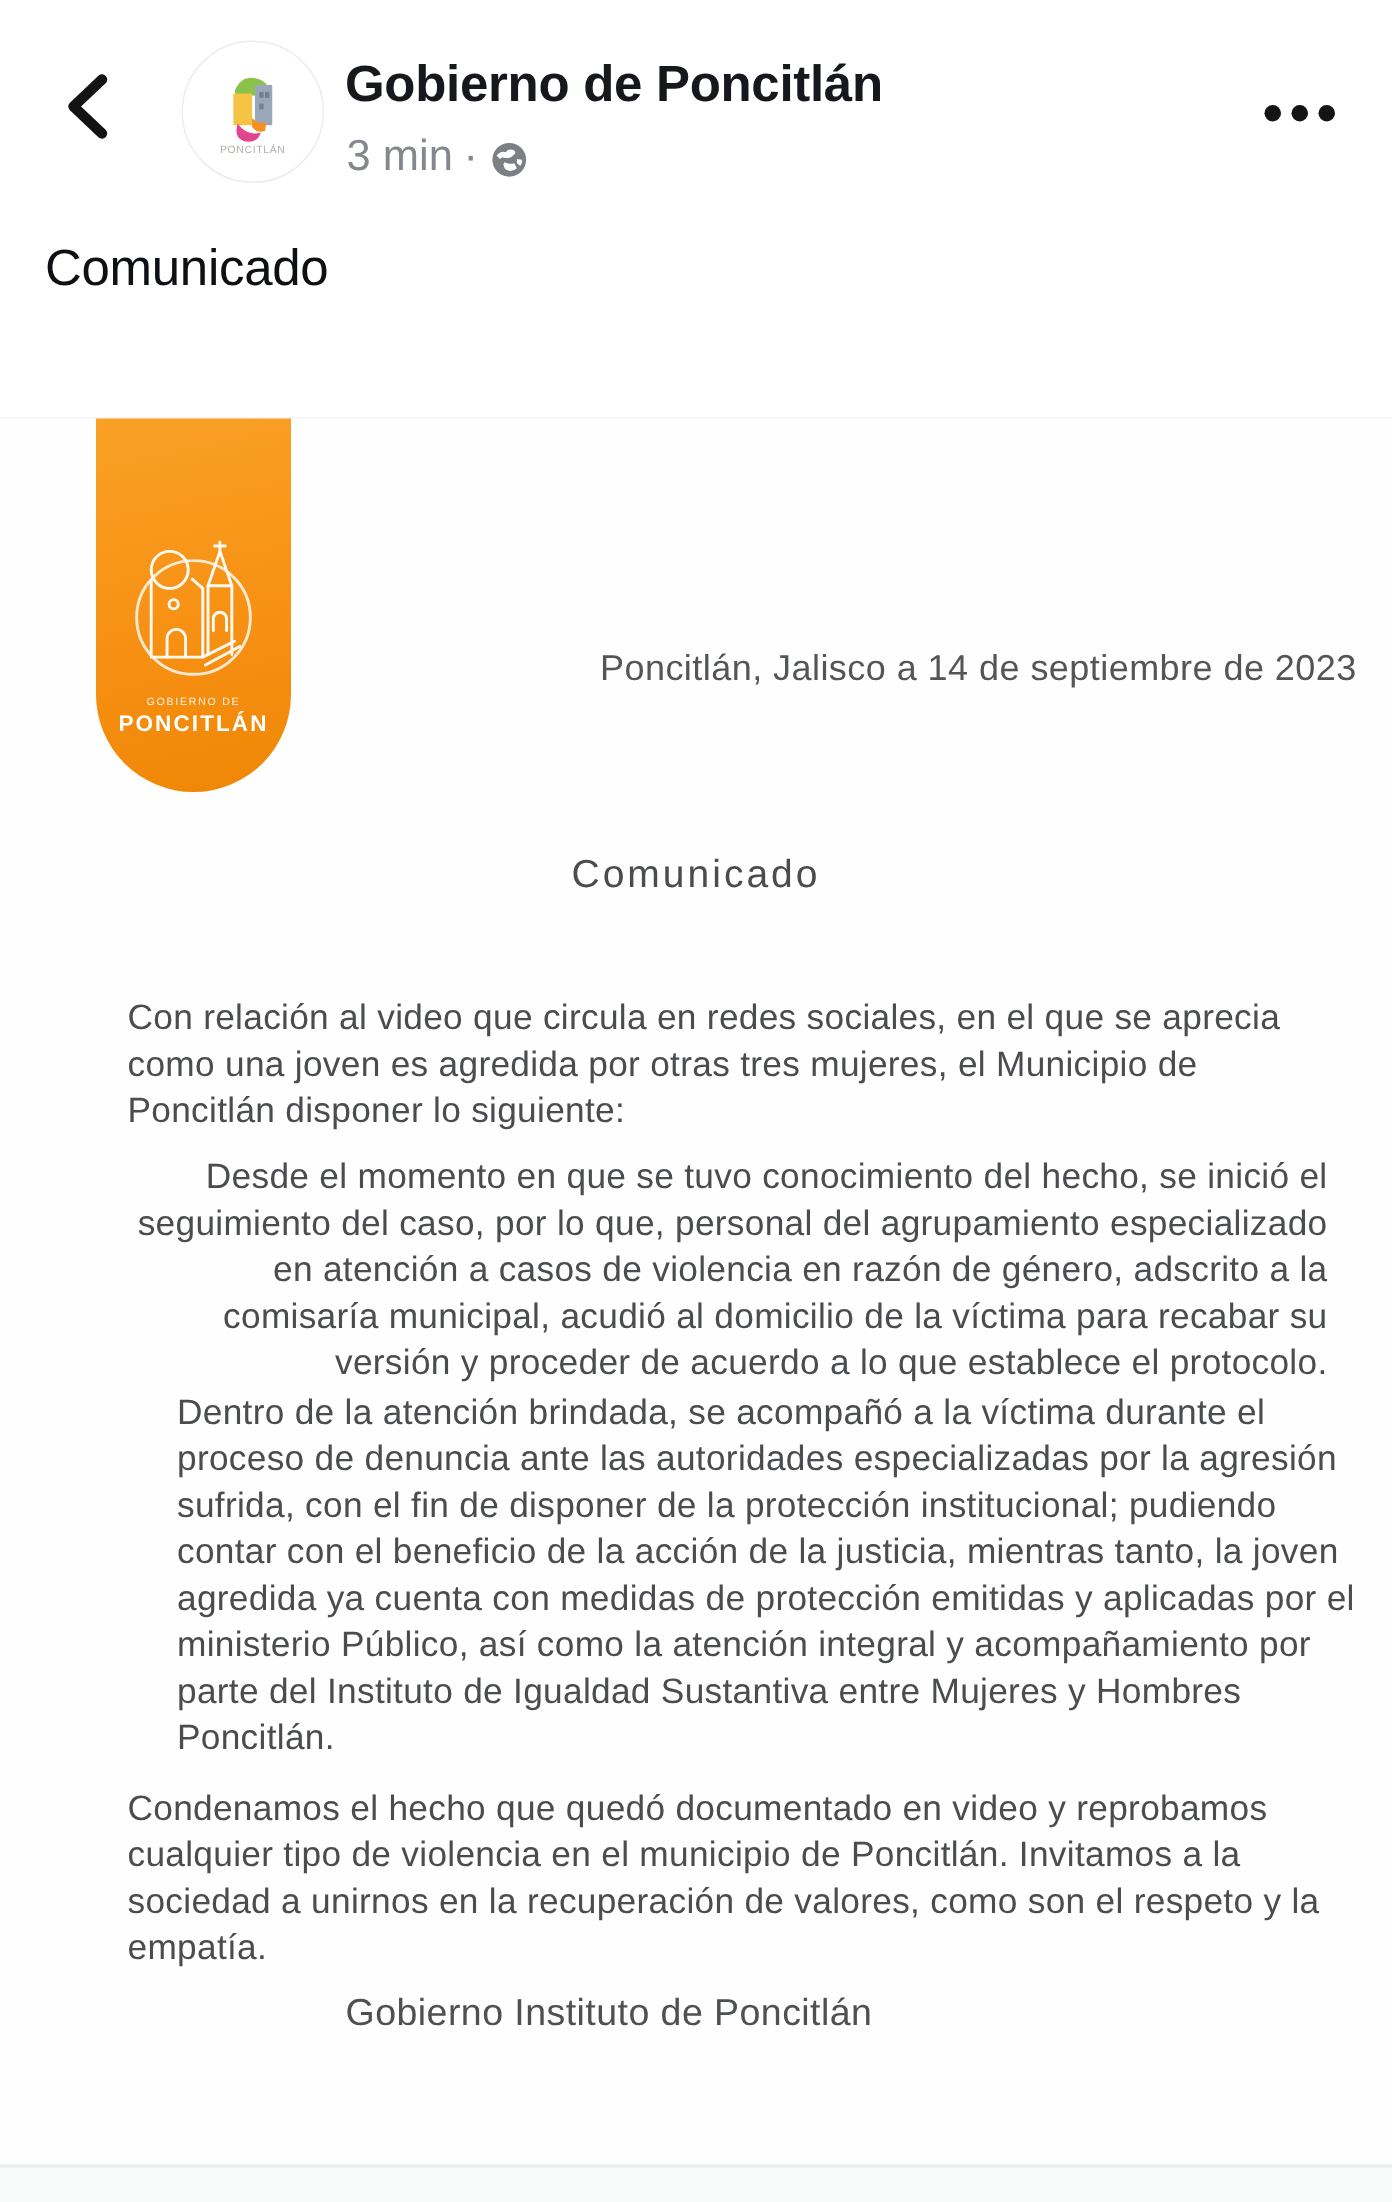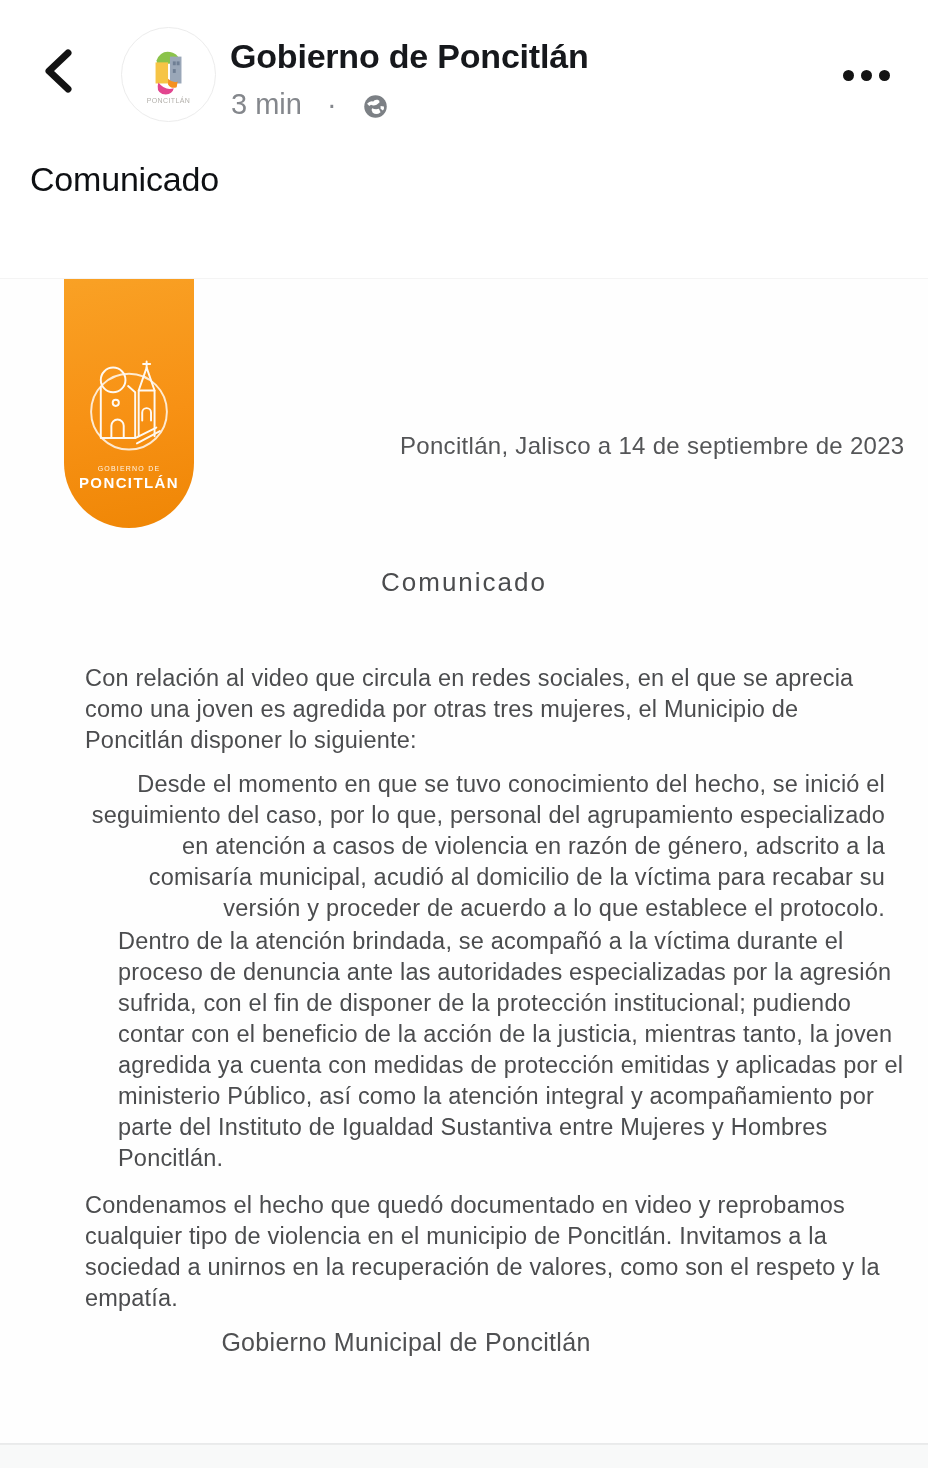--- a/index.html
+++ b/index.html
@@ -11,21 +11,21 @@
   .fb-header { position:absolute; top:0; left:0; width:848px; height:150px; background:#fff; }
   .back-btn { position:absolute; left:36px; top:46px; width:44px; height:50px;
               display:flex; align-items:center; justify-content:center; cursor:pointer; }
   .avatar { position:absolute; left:121px; top:27px; width:95px; height:95px;
             border-radius:50%; background:#fff; border:1px solid #ececec;
             display:flex; flex-direction:column; align-items:center; justify-content:center; cursor:pointer; }
   .avatar-caption { font-size:7px; color:#b3b0ab; letter-spacing:.4px; margin-top:1px; }
   .page-name { position:absolute; left:230px; top:37px; font-size:34px; font-weight:700;
                color:#16181c; letter-spacing:-0.2px; cursor:pointer; }
   .post-meta { position:absolute; left:231px; top:88px; display:flex; align-items:center;
-               gap:25px; font-size:29px; color:#84878c; }
+               gap:7px; font-size:29px; color:#84878c; }
   .more-btn { position:absolute; left:843px; top:60px; width:60px; height:30px;
               display:flex; align-items:center; gap:7px; cursor:pointer; }
   .more-btn i { width:11px; height:11px; border-radius:50%; background:#141414; }
 
   
   .post-text { position:absolute; left:30px; top:156px; width:880px;
                font-size:34px; line-height:47px; color:#0e1013; letter-spacing:-0.2px; }
 
   
   .attachment { position:absolute; top:278px; left:0; width:928px; height:1166px;
@@ -127,18 +127,18 @@
 
     <div class="doc">
       <div class="dateline">Poncitlán, Jalisco a 14 de septiembre de 2023</div>
       <div class="doc-title">Comunicado</div>
       <div class="doc-body">
         <p class="p1">Con relación al video que circula en redes sociales, en el que se aprecia como una joven es agredida por otras tres mujeres,  el Municipio de Poncitlán disponer lo siguiente:</p>
         <p class="p2">Desde el momento en que se tuvo conocimiento del hecho, se inició el seguimiento del caso, por lo que, personal del agrupamiento especializado en atención a casos de violencia en razón de género, adscrito a la comisaría municipal, acudió al domicilio de la víctima para recabar su versión y proceder de acuerdo a lo que establece el protocolo.</p>
         <p class="p3">Dentro de la atención brindada, se acompañó a la víctima durante el proceso de denuncia ante las autoridades especializadas por la agresión sufrida, con el fin de disponer de la protección institucional; pudiendo contar con el beneficio de la acción de la justicia, mientras tanto, la joven agredida ya cuenta con medidas de protección emitidas y aplicadas por el ministerio Público, así como la atención integral y acompañamiento por parte del Instituto de Igualdad Sustantiva entre Mujeres y Hombres Poncitlán.</p>
         <p class="p4">Condenamos el hecho que quedó documentado en video y reprobamos cualquier tipo de violencia en el municipio de Poncitlán. Invitamos a la sociedad a unirnos en la recuperación de valores, como son el respeto y la empatía.</p>
       </div>
-      <div class="signature">Gobierno Municipal de Poncitlán</div>
+      <div class="signature">Gobierno Instituto de Poncitlán</div>
     </div>
   </div>
 
   <div class="bottom-strip"></div>
 </div>
 
 </body></html>

